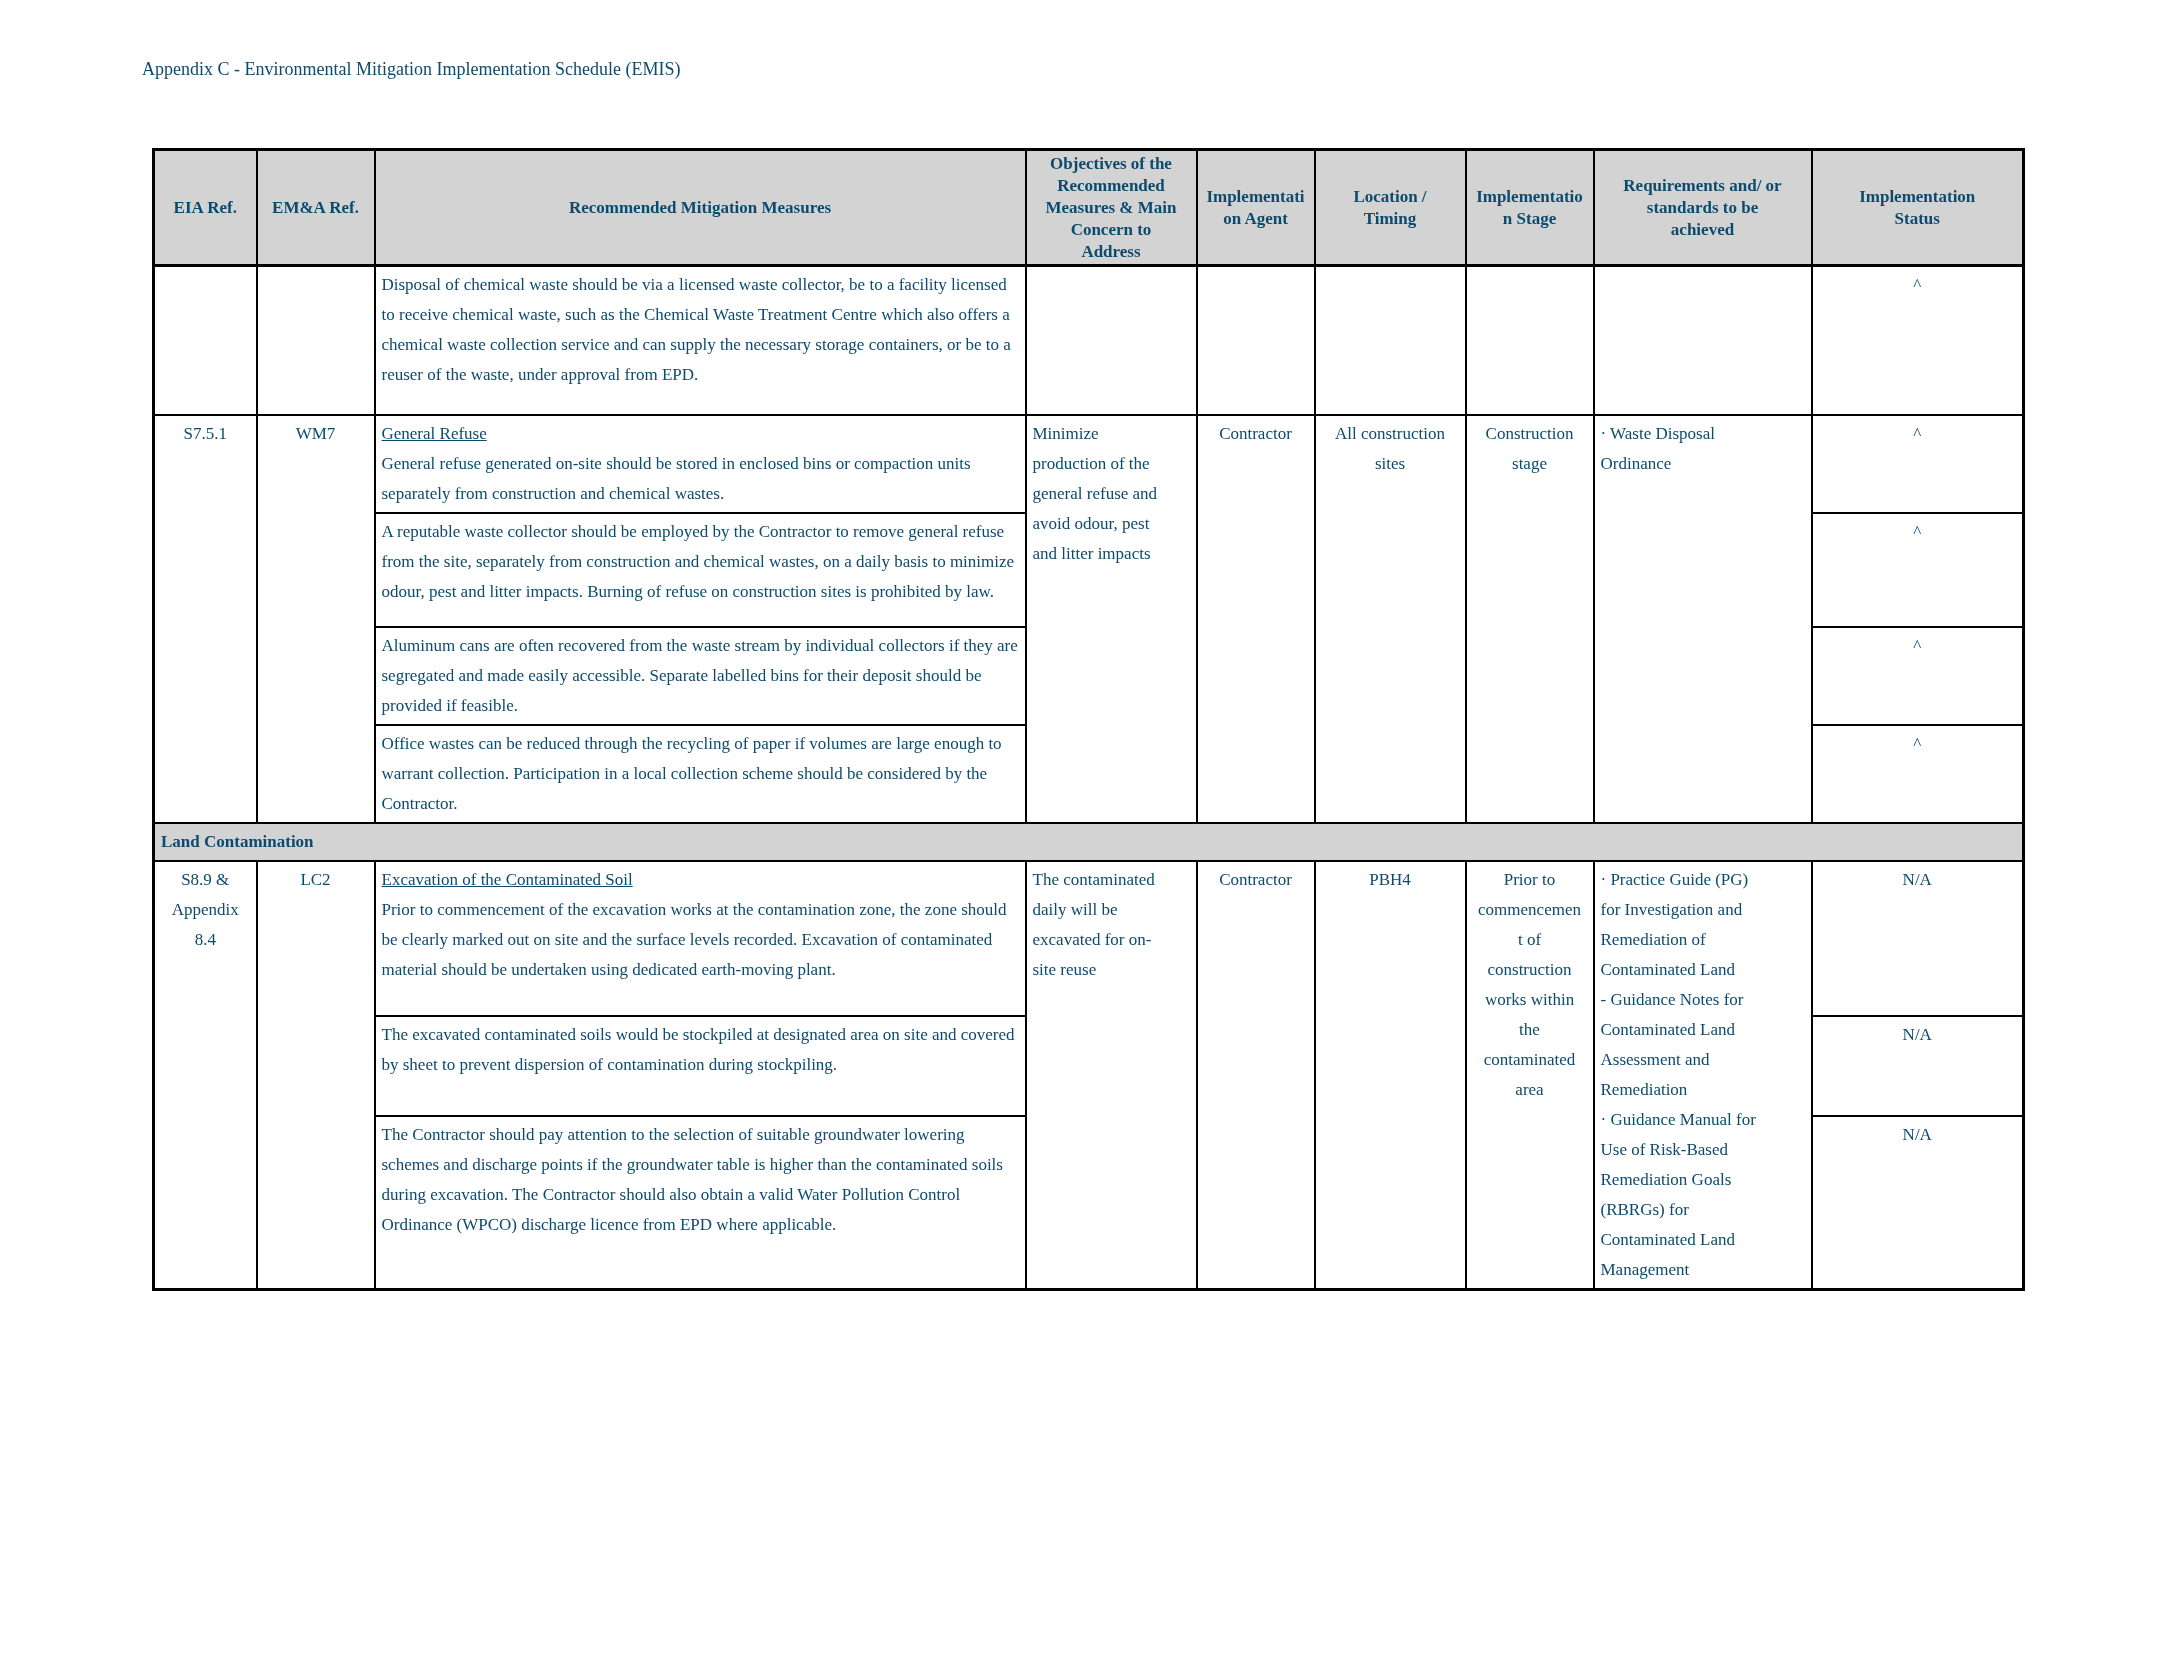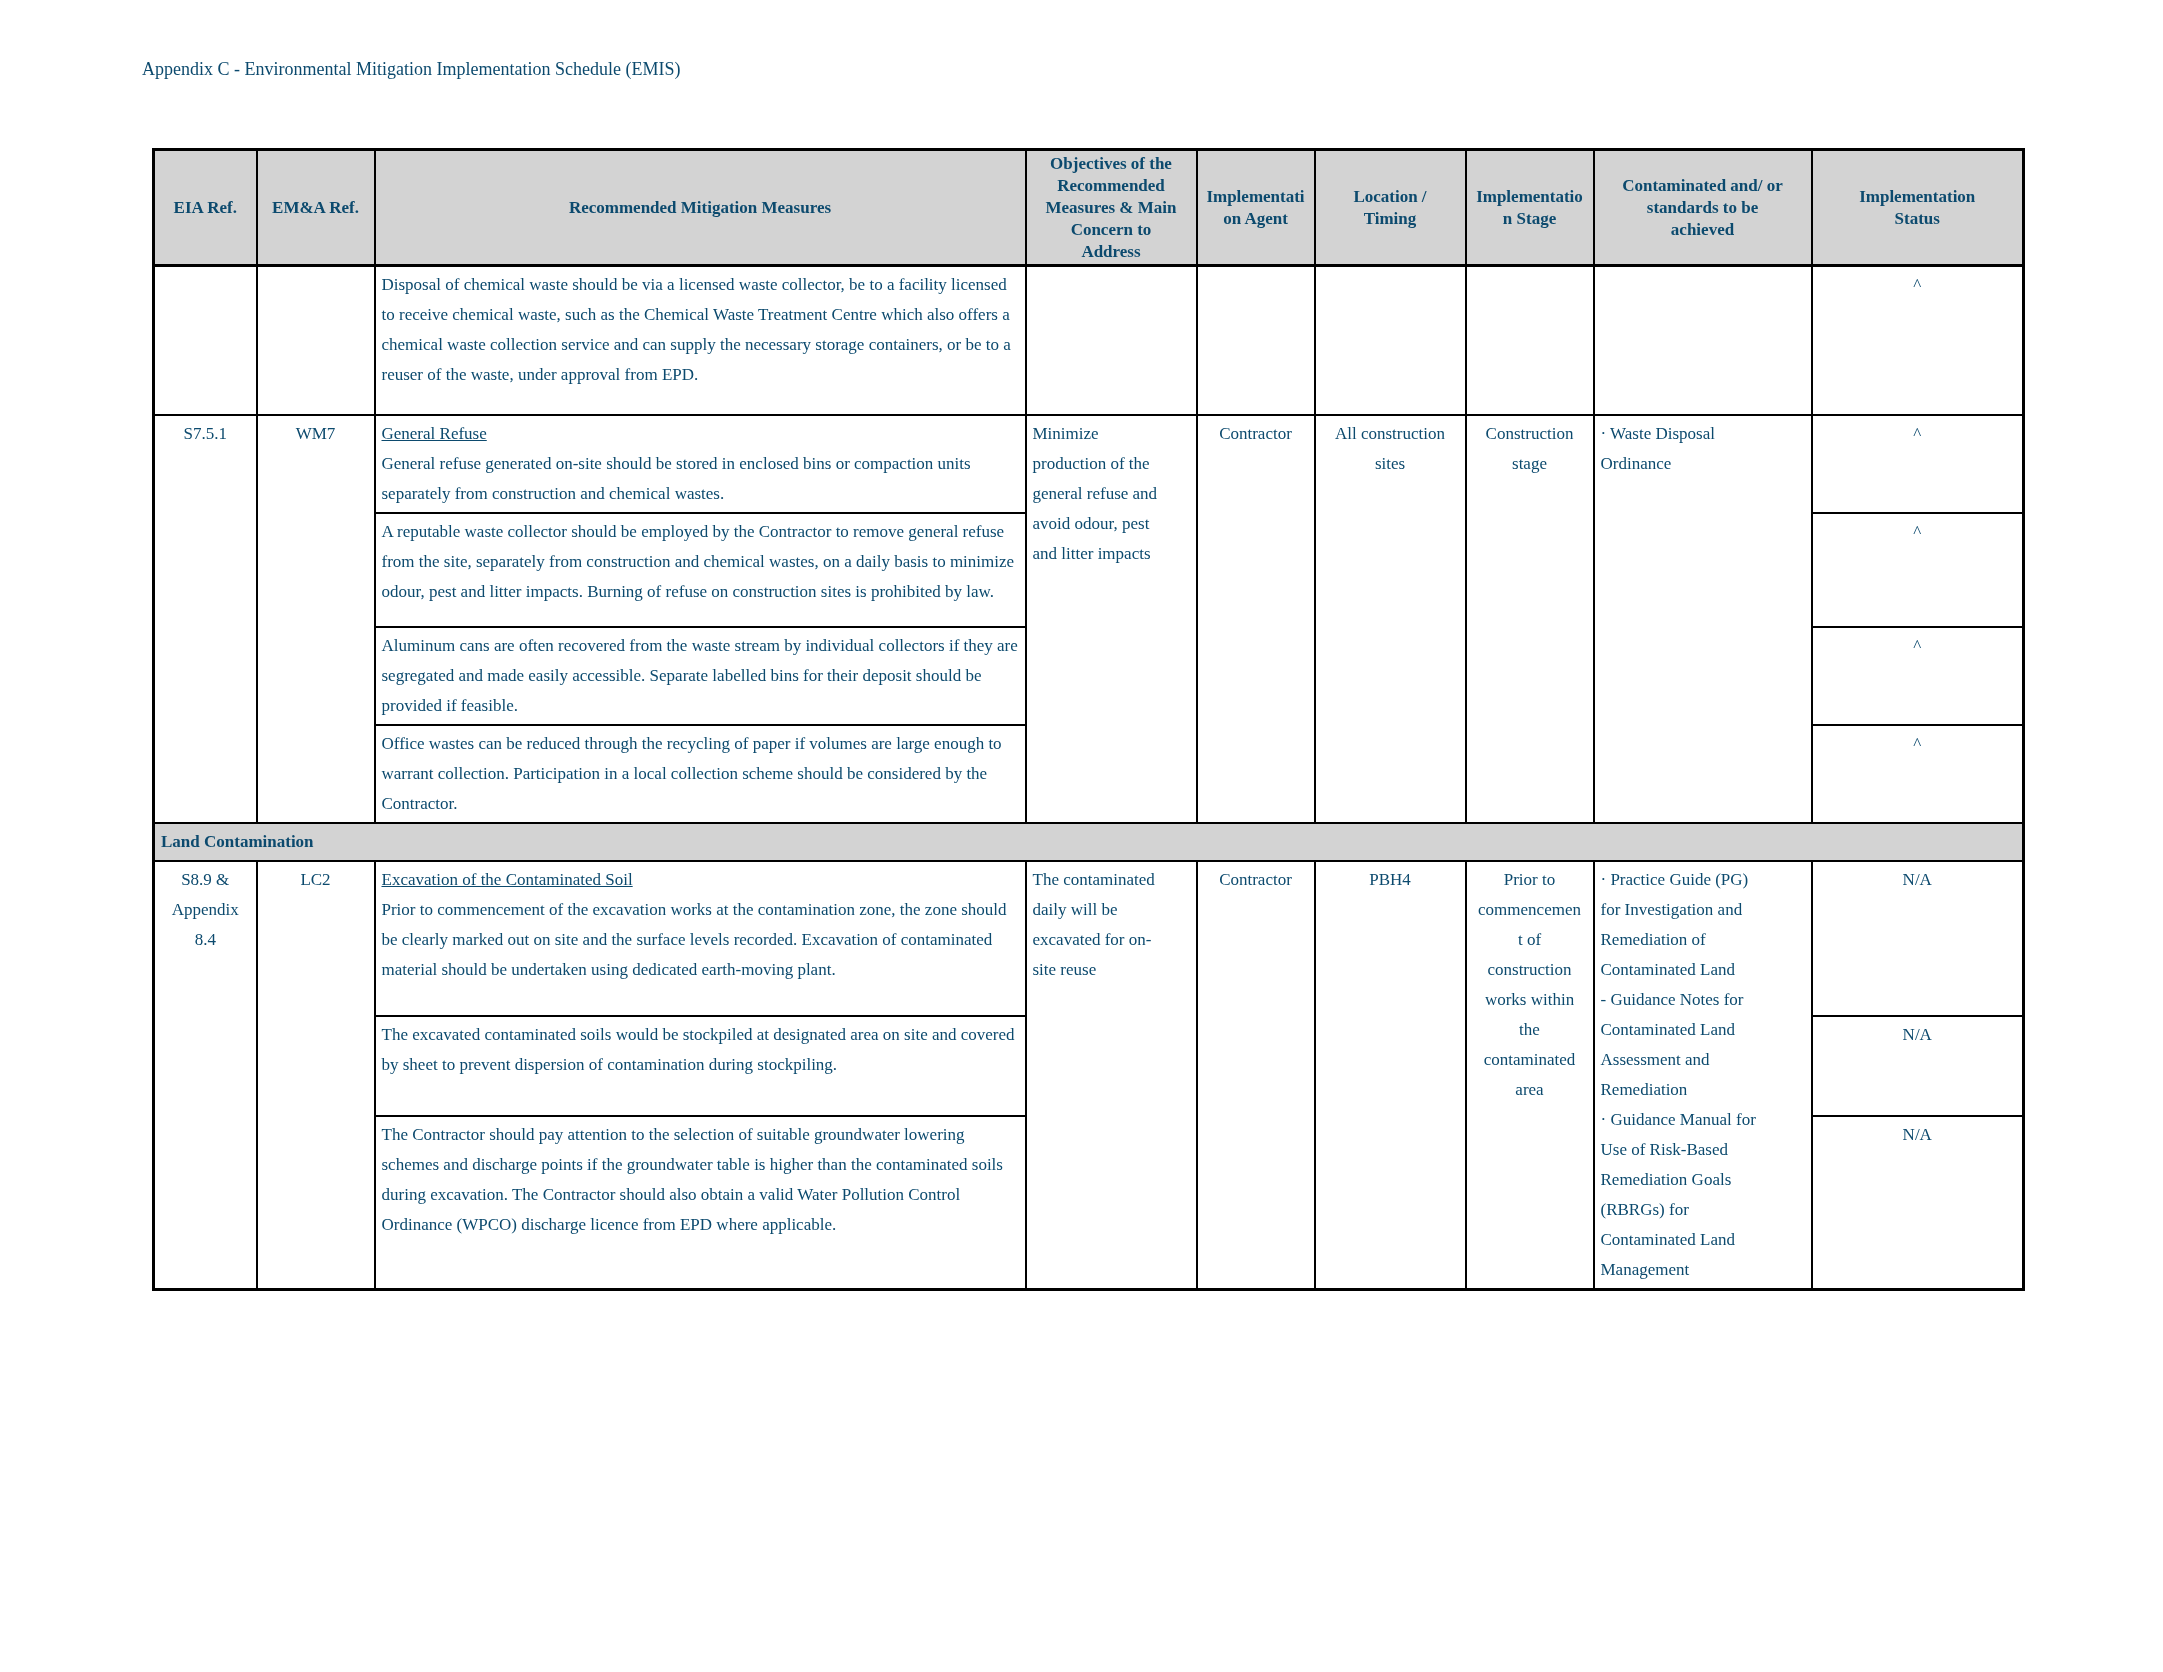--- a/index.html
+++ b/index.html
@@ -101,21 +101,21 @@
 Recommended
 Measures &amp; Main
 Concern to
 Address</th>
         <th>Implementati
 on Agent</th>
         <th>Location /
 Timing</th>
         <th>Implementatio
 n Stage</th>
-        <th>Contaminated and/ or
+        <th>Requirements and/ or
 standards to be
 achieved</th>
         <th>Implementation
 Status</th>
       </tr>
     </thead>
     <tbody>
 
       <tr class="r-cont">
         <td class="c"></td>

